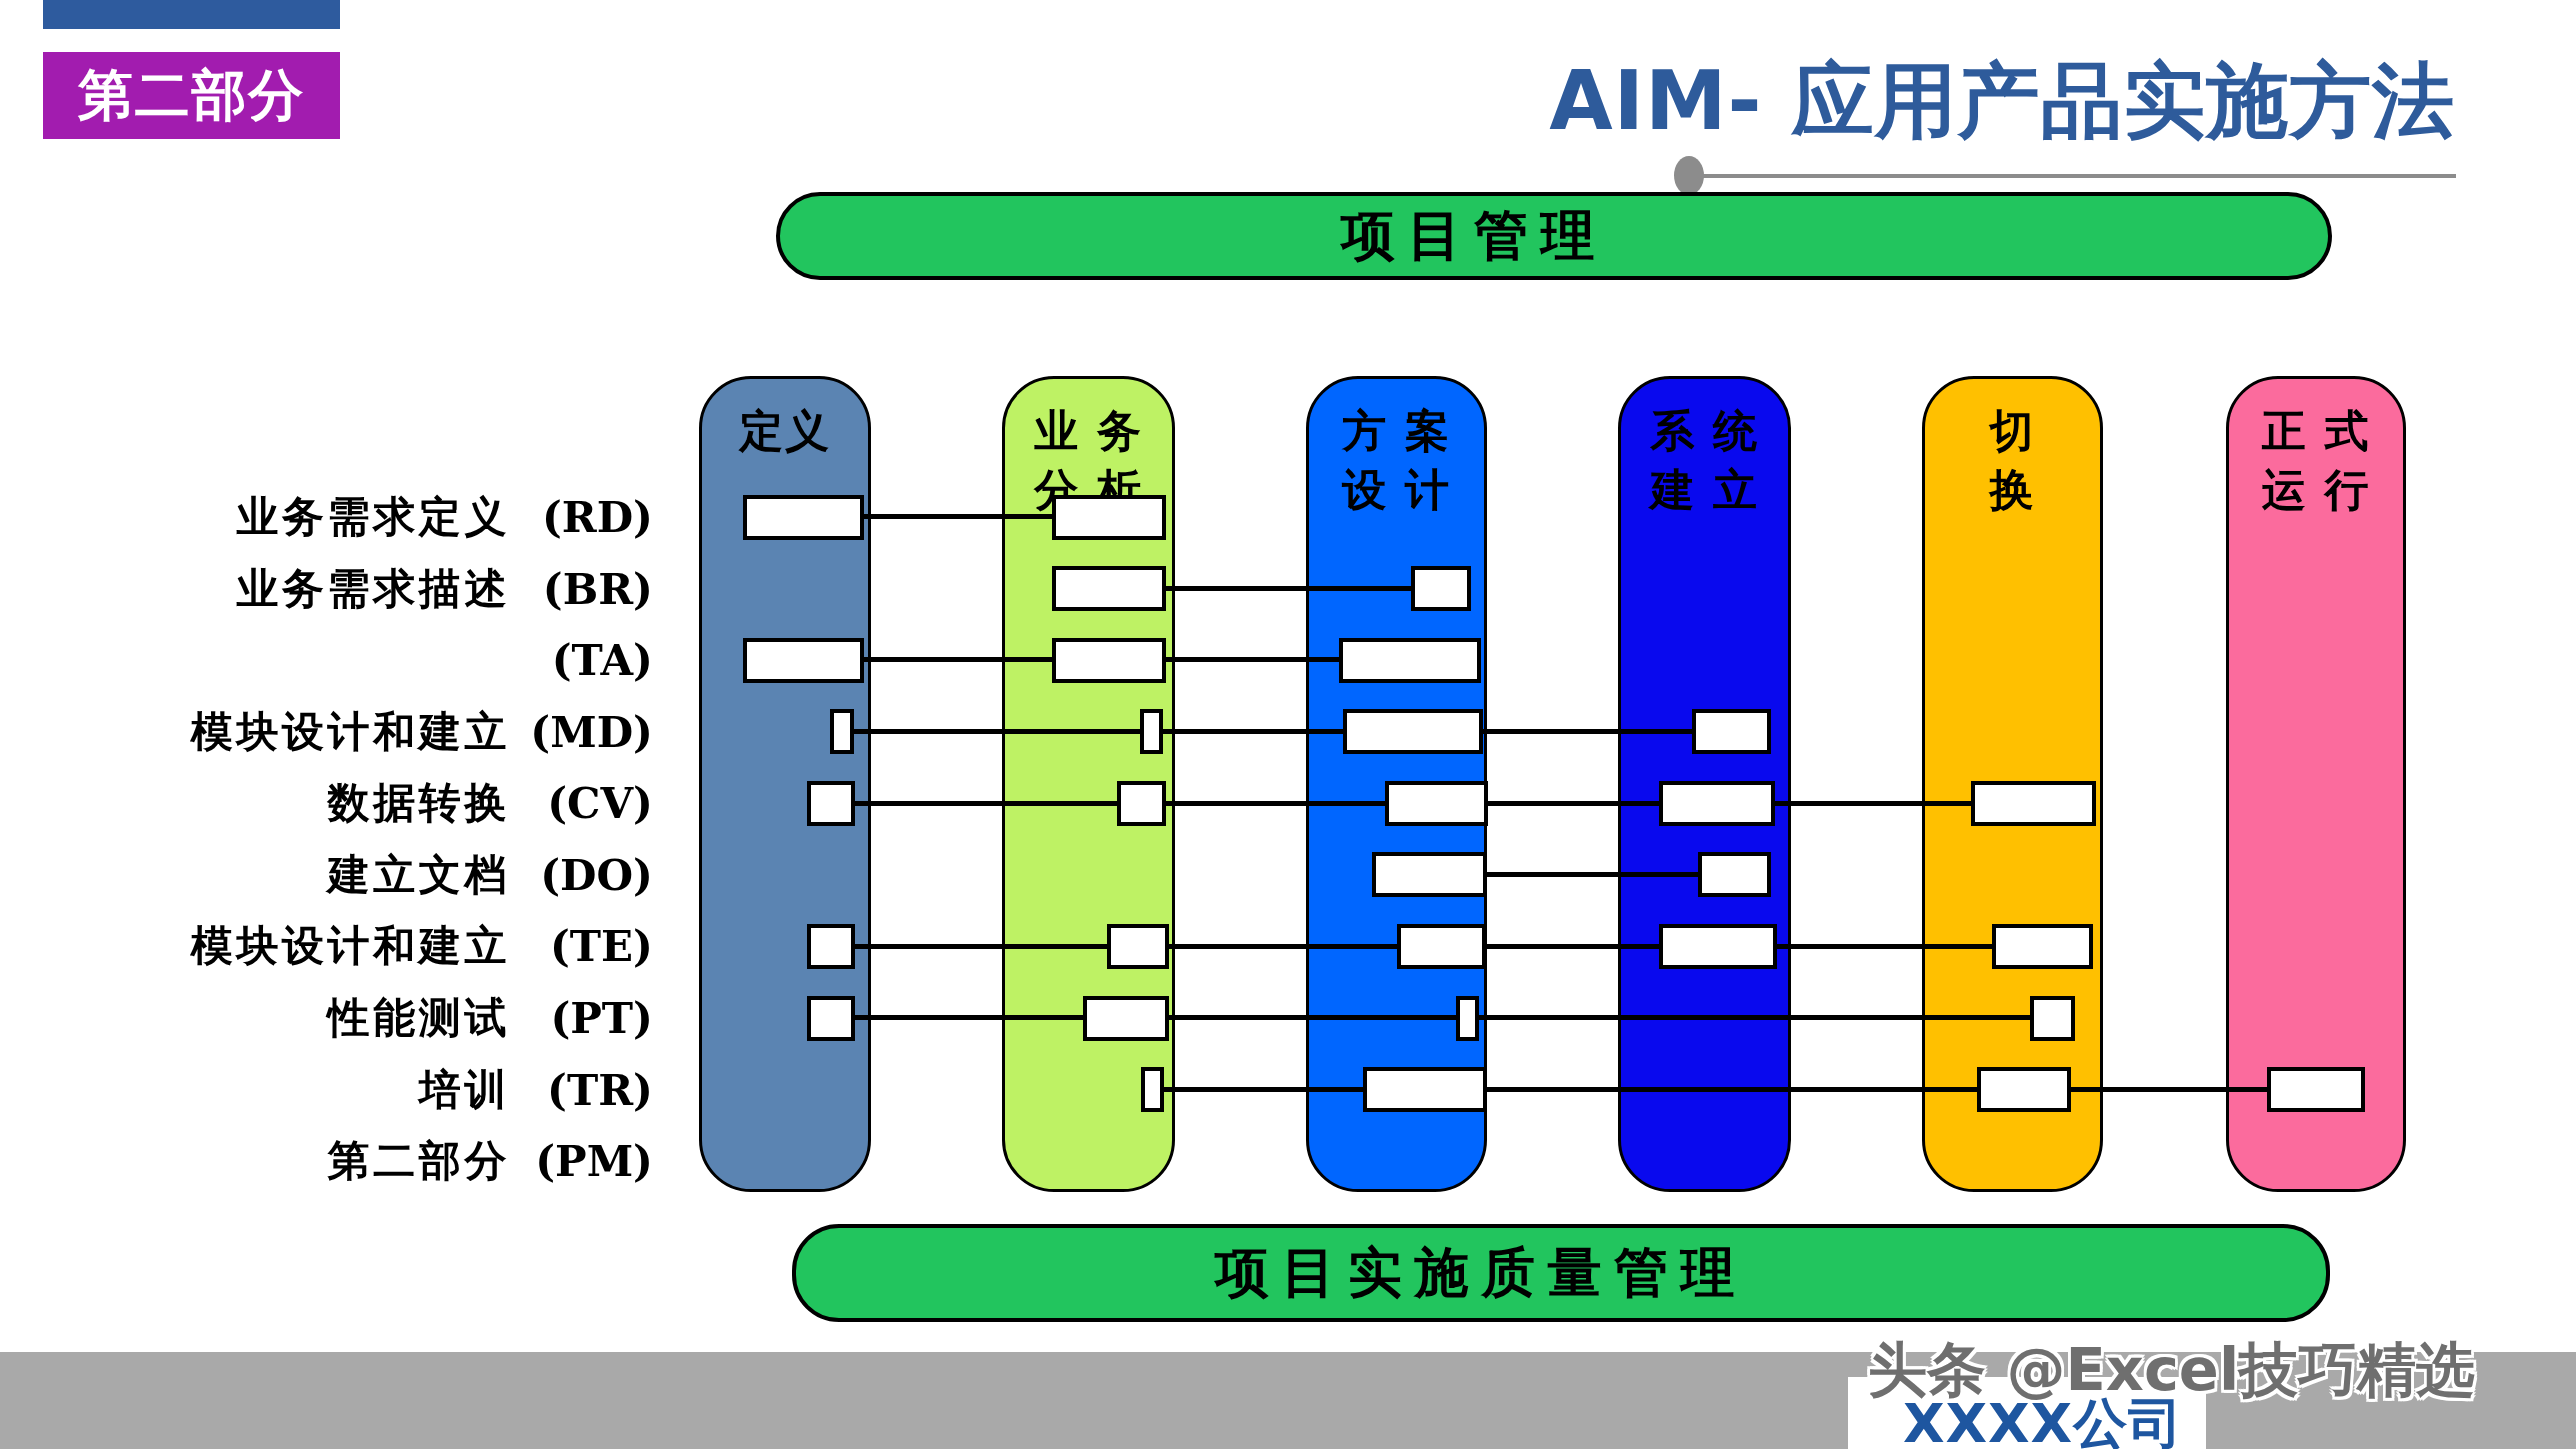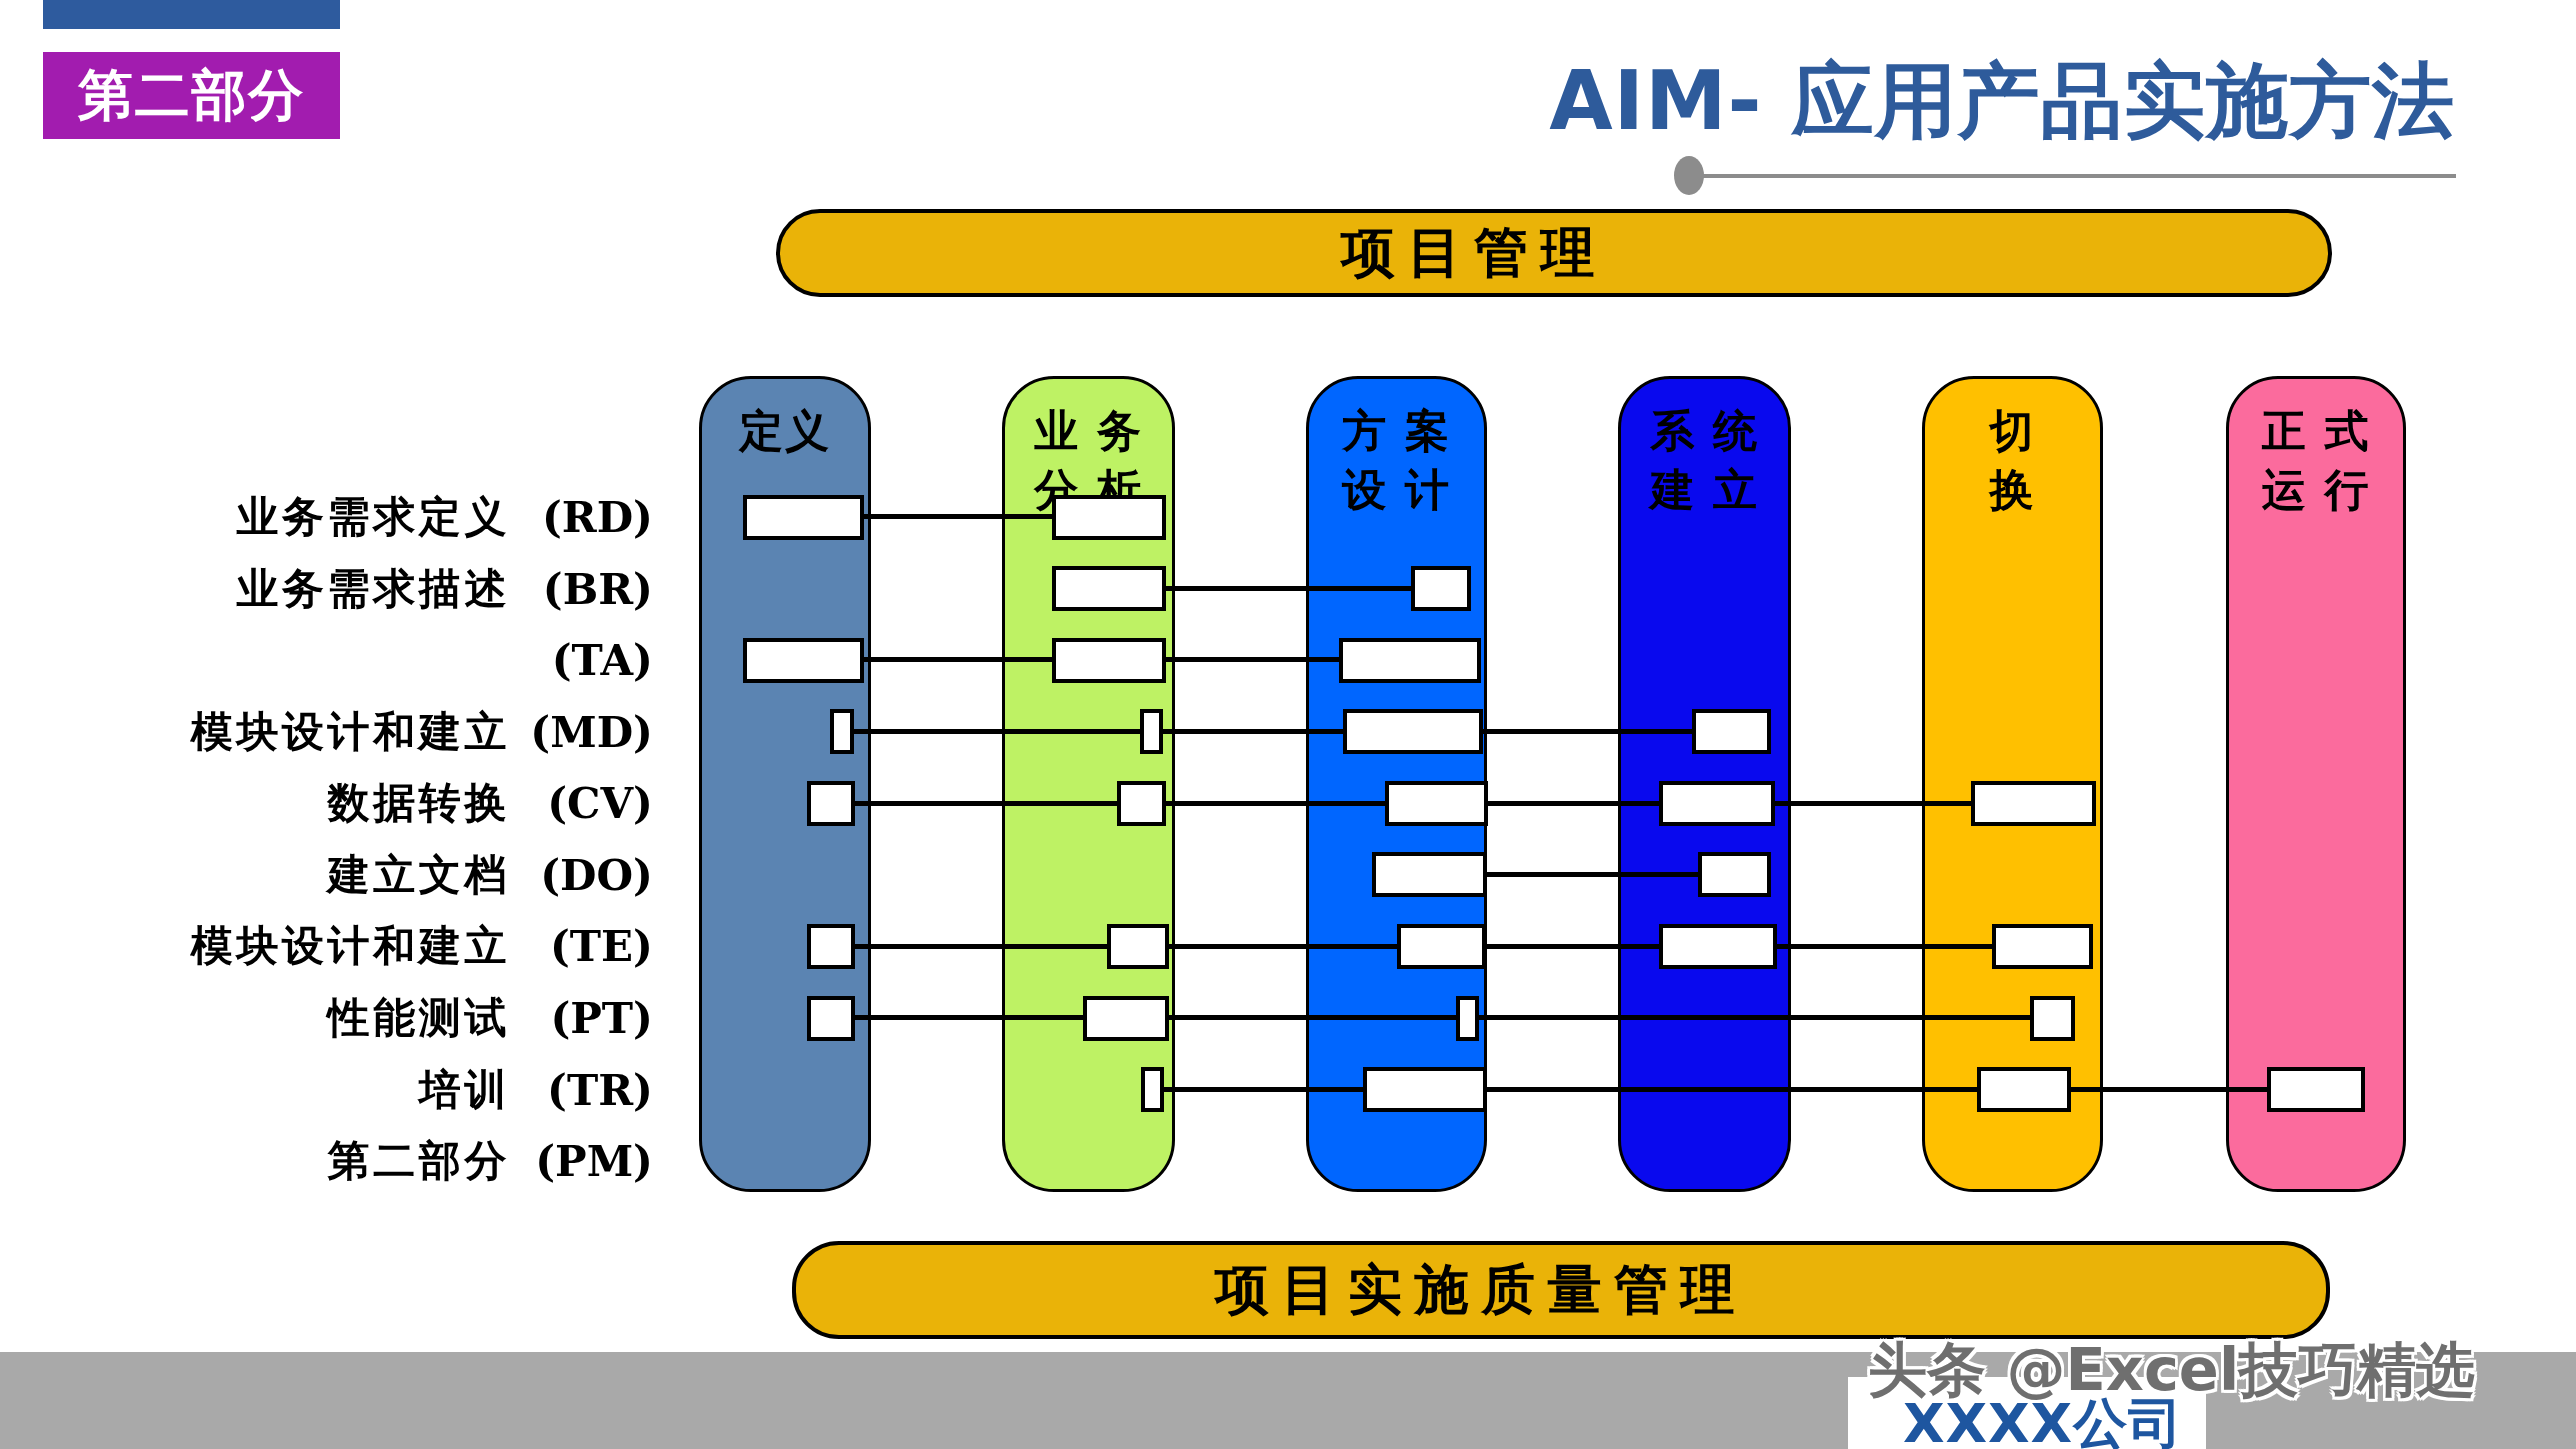--- a/index.html
+++ b/index.html
@@ -11,22 +11,22 @@
   
   #top-bar{left:43px;top:0;width:297px;height:29px;background:#2E5B9E;}
   #part-box{left:43px;top:52px;width:297px;height:87px;background:#a21caf;
     display:flex;align-items:center;justify-content:center;}
   #part-box span{color:#ffffff;font-size:55px;font-weight:bold;letter-spacing:1.8px;}
   #slide-title{right:121px;top:47px;width:1252px;text-align:right;
     color:#2E5B9B;font-size:82px;font-weight:600;letter-spacing:0.9px;white-space:nowrap;}
   #title-rule{left:1689px;top:174px;width:767px;height:3.6px;background:#8C8C8C;}
   #title-dot{left:1674px;top:156px;width:30px;height:39px;background:#8C8C8C;border-radius:50%;}
   
-  .banner{background:#eab308;border:4.5px solid #000;border-radius:47px;
-    display:flex;align-items:center;justify-content:center;box-sizing:border-box;margin-top:17px;}
+  .banner{background:#22c55e;border:4.5px solid #000;border-radius:47px;
+    display:flex;align-items:center;justify-content:center;box-sizing:border-box;}
   #banner-top{left:776px;top:192px;width:1556px;height:88px;}
   #banner-bottom{left:792px;top:1224px;width:1538px;height:98px;}
   .banner span{color:#000;font-size:54px;font-weight:bold;letter-spacing:12.5px;
     transform:translateX(-80px);}
   
   .phase-col{top:376px;height:816px;border:3.6px solid #000;border-radius:52px;
     box-sizing:border-box;z-index:1;}
   .phase-head{position:absolute;top:21.5px;left:0;right:0;text-align:center;
     color:#000;font-size:44px;font-weight:bold;line-height:1.35;letter-spacing:1.8px;}
   

